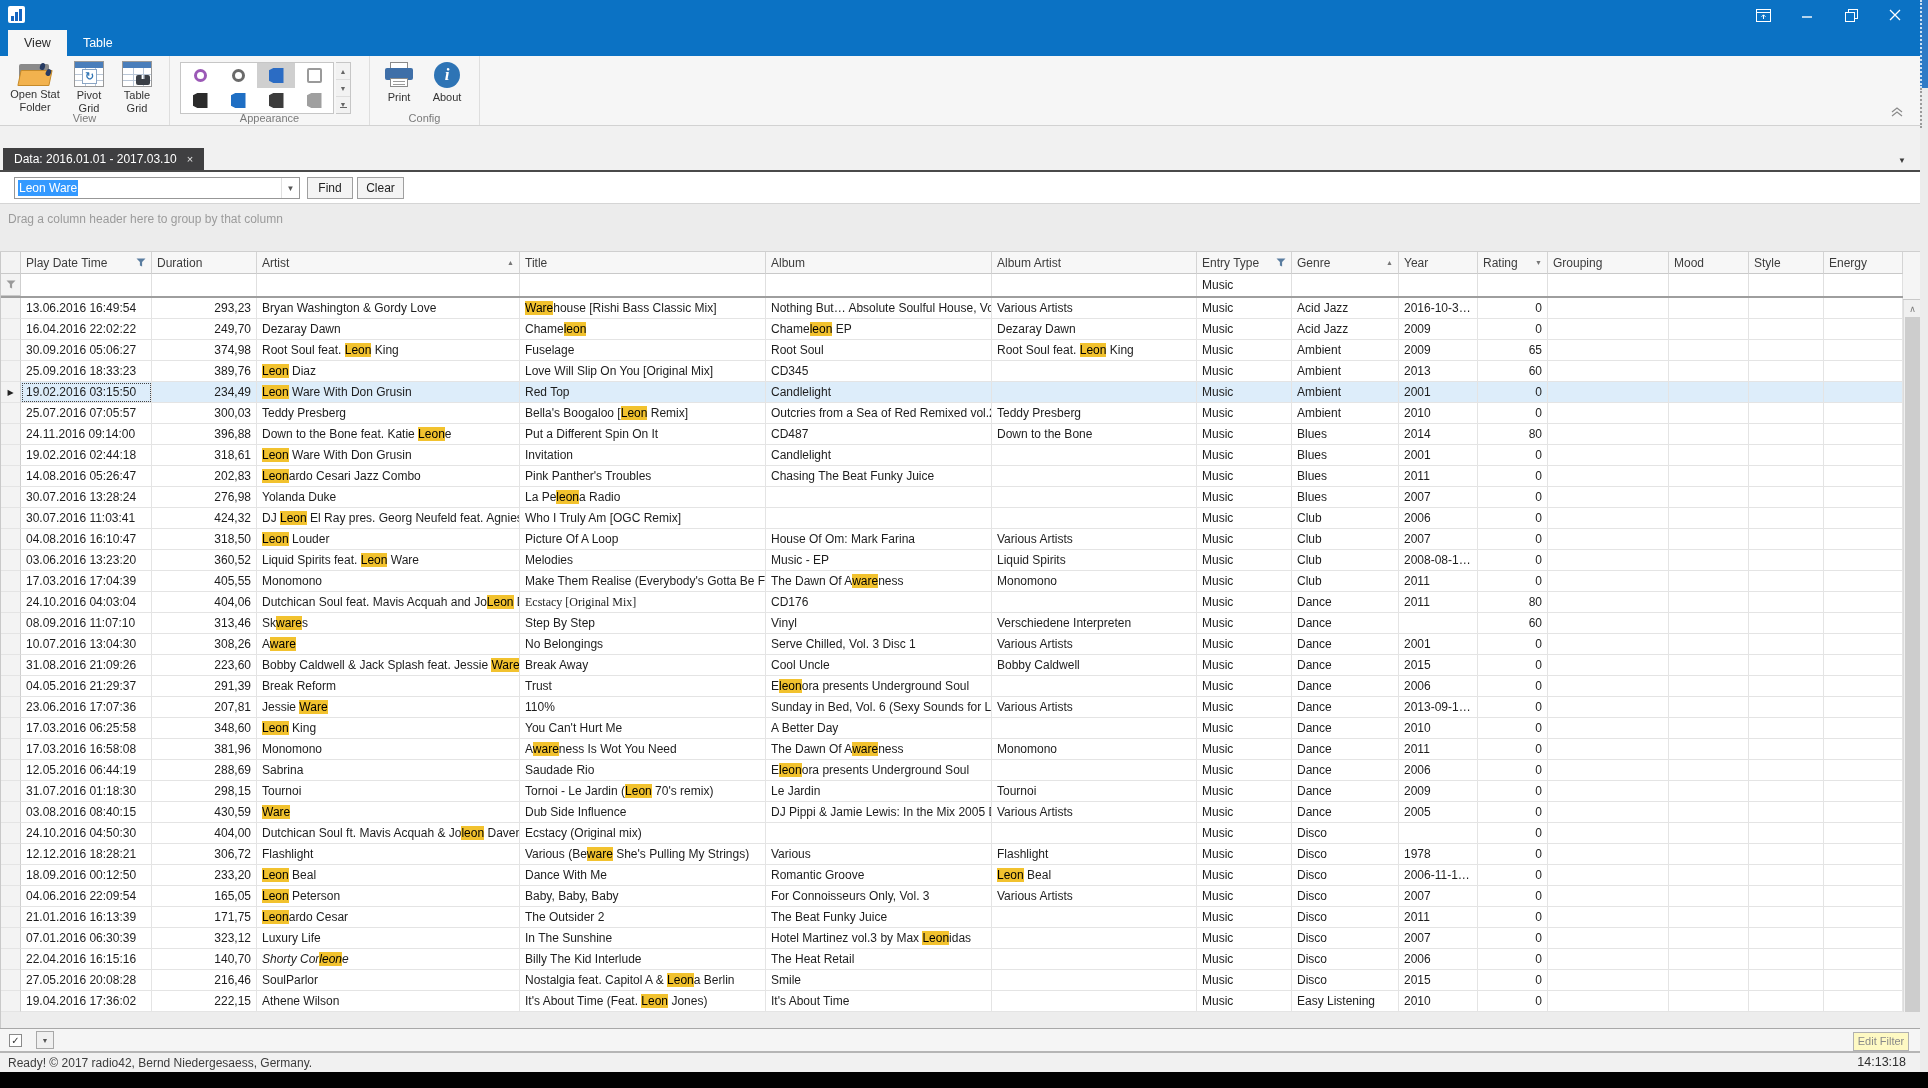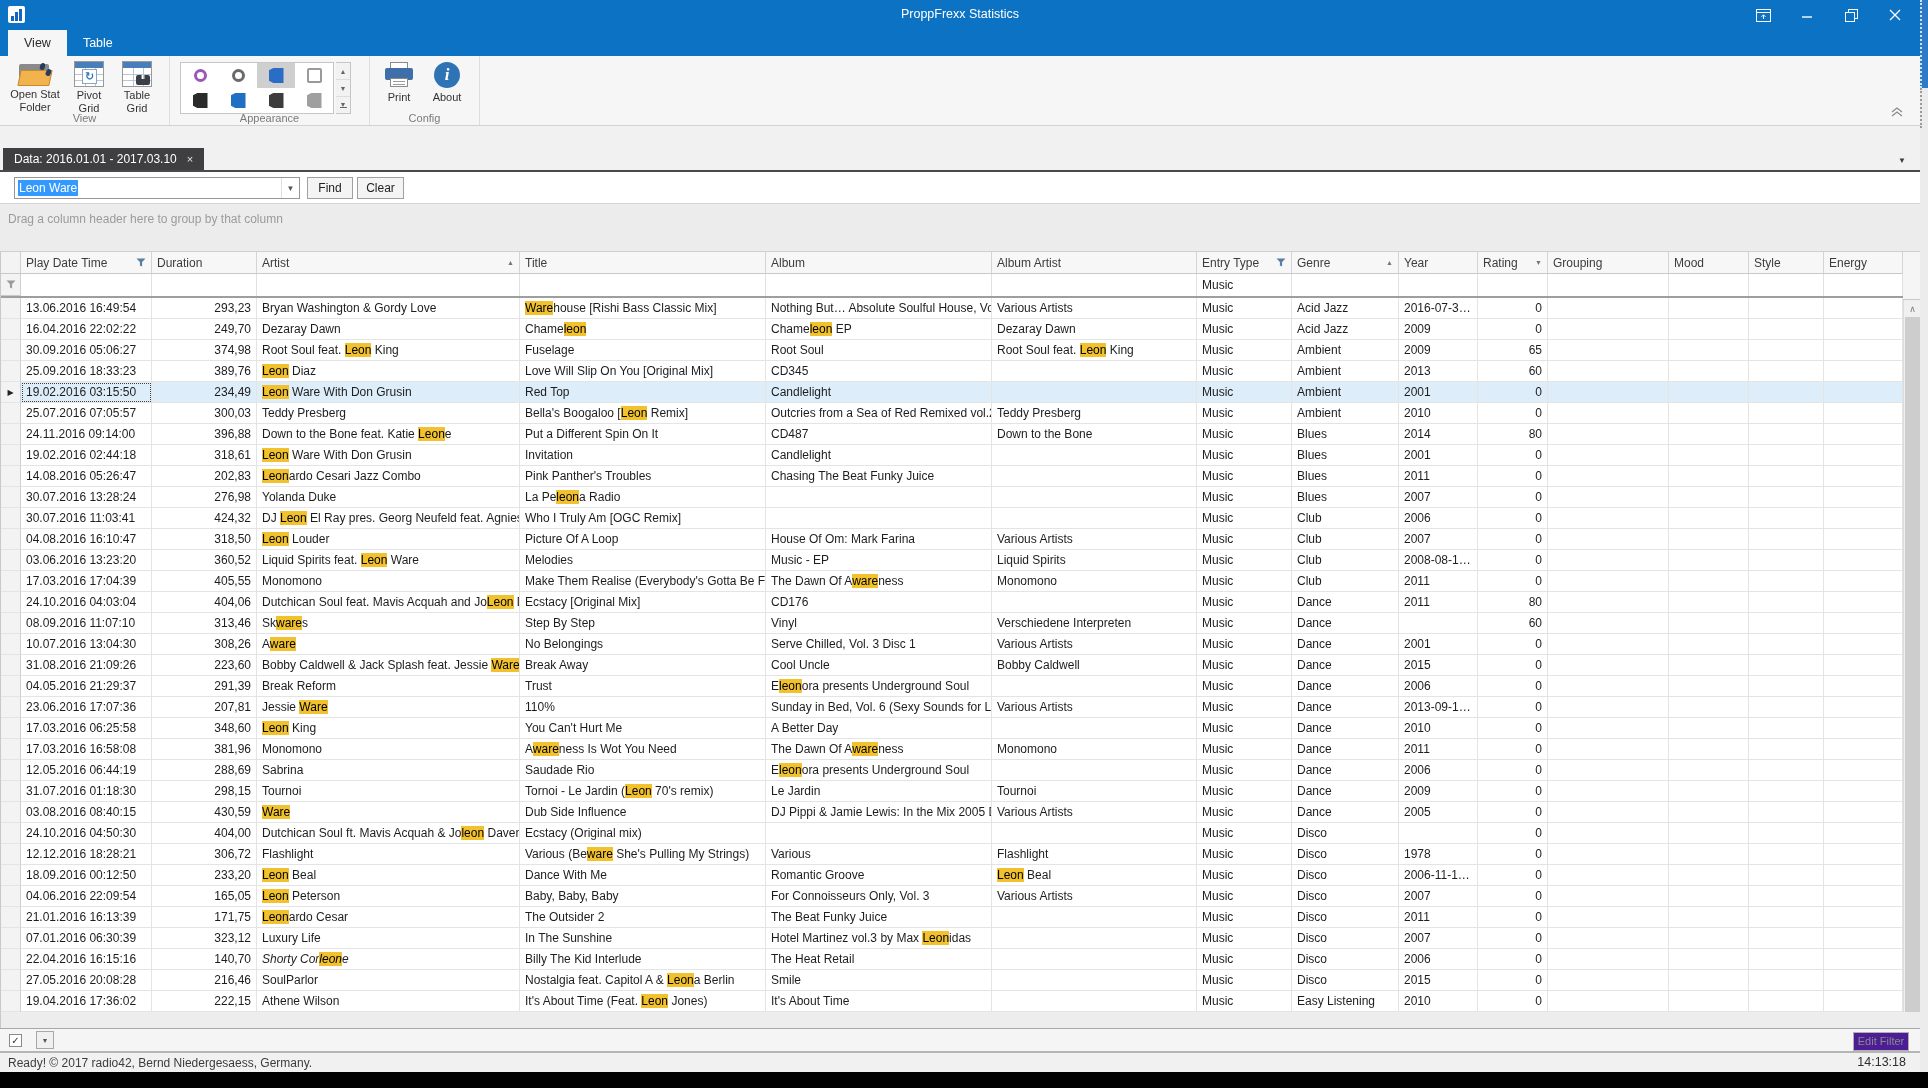--- a/index.html
+++ b/index.html
@@ -116,21 +116,21 @@
   .corner{position:absolute;left:1902px;top:0;width:18px;height:48px;background:#f5f5f5;border-bottom:1px solid #c9c9c9;}
   .vscroll{position:absolute;left:1902px;top:48px;width:18px;height:712px;background:#f0f0f0;border-left:1px solid #dcdcdc;}
   .vscroll .up{height:17px;display:flex;align-items:center;justify-content:center;color:#7a7a7a;font-size:9px;}
   .vscroll .thumb{position:absolute;left:1px;right:1px;top:17px;bottom:0;background:#cdcdcd;}
 
   
   .filterpanel{top:1028px;height:25px;background:#f5f5f5;border-top:1px solid #a8a8a8;border-bottom:2px solid #b5b5b5;display:flex;align-items:center;padding-left:9px;}
   .chk{width:13px;height:13px;background:#fff;border:1px solid #8a8a8a;display:flex;align-items:center;justify-content:center;font-size:10px;color:#333;margin-right:7px;}
   .fexpr{color:#333;}
   .fdrop{width:18px;height:18px;border:1px solid #a8a8a8;background:#f0f0f0;margin-left:7px;display:flex;align-items:center;justify-content:center;font-size:7px;color:#555;}
-  .editfilter{position:absolute;right:11px;top:3px;width:56px;height:19px;border:1px solid #b0b0b0;background:#4c1d95;color:#8a8a8a;font-size:11px;text-align:center;line-height:17px;}
+  .editfilter{position:absolute;right:11px;top:3px;width:56px;height:19px;border:1px solid #b0b0b0;background:#fef9c3;color:#8a8a8a;font-size:11px;text-align:center;line-height:17px;}
 
   
   .statusbar{top:1053px;height:19px;background:#f1f1f1;}
   .status-text{position:absolute;left:8px;top:3px;color:#3c3c3c;}
   .status-time{position:absolute;right:14px;top:2px;color:#2e2e2e;font-size:12.5px;}
 
   .blackstrip{top:1072px;height:16px;width:1928px;background:#010101;}
 
   
   .sliver{position:absolute;left:1920px;top:0;width:8px;height:1072px;background:#ececec;}
@@ -139,21 +139,20 @@
 </style>
 </head>
 <body>
 
 <div class="band titlebar">
   <div class="app-icon">
       <i style="height:5px"></i>
       <i style="height:9px"></i>
       <i style="height:12px"></i>
     </div>
-  <div class="title-text">ProppFrexx Statistics</div>
   <div class="winbtns">
     <div class="winbtn">
       <svg width="15" height="13" viewBox="0 0 15 13">
           <rect x="0.5" y="0.5" width="14" height="12" fill="none" stroke="#fff"></rect>
           <line x1="0.5" y1="3.5" x2="14.5" y2="3.5" stroke="#fff"></line>
           <path d="M7.5 10 L7.5 6 M5.5 7.8 L7.5 5.8 L9.5 7.8" stroke="#fff" fill="none"></path>
         </svg>
     </div>
     <div class="winbtn">
       <svg width="12" height="12">
@@ -391,21 +390,21 @@
       <div class="row">
         <div class="ind"></div>
         <div class="cell" style="width: 131px; flex: 0 0 131px;">13.06.2016 16:49:54</div>
         <div class="cell r" style="width: 105px; flex: 0 0 105px;">293,23</div>
         <div class="cell" style="width: 263px; flex: 0 0 263px;">Bryan Washington &amp; Gordy Love</div>
         <div class="cell" style="width: 246px; flex: 0 0 246px;"><mark>Ware</mark>house [Rishi Bass Classic Mix]</div>
         <div class="cell" style="width: 226px; flex: 0 0 226px;">Nothing But… Absolute Soulful House, Vol. 1</div>
         <div class="cell" style="width: 205px; flex: 0 0 205px;">Various Artists</div>
         <div class="cell" style="width: 95px; flex: 0 0 95px;">Music</div>
         <div class="cell" style="width: 107px; flex: 0 0 107px;">Acid Jazz</div>
-        <div class="cell" style="width: 79px; flex: 0 0 79px;">2016-07-3…</div>
+        <div class="cell" style="width: 79px; flex: 0 0 79px;">2016-10-3…</div>
         <div class="cell r" style="width: 70px; flex: 0 0 70px;">0</div>
         <div class="cell" style="width: 121px; flex: 0 0 121px;"></div>
         <div class="cell" style="width: 80px; flex: 0 0 80px;"></div>
         <div class="cell" style="width: 75px; flex: 0 0 75px;"></div>
         <div class="cell" style="width: 79px; flex: 0 0 79px;"></div>
       </div>
       <div class="row">
         <div class="ind"></div>
         <div class="cell" style="width: 131px; flex: 0 0 131px;">16.04.2016 22:02:22</div>
         <div class="cell r" style="width: 105px; flex: 0 0 105px;">249,70</div>
@@ -626,21 +625,21 @@
         <div class="cell" style="width: 121px; flex: 0 0 121px;"></div>
         <div class="cell" style="width: 80px; flex: 0 0 80px;"></div>
         <div class="cell" style="width: 75px; flex: 0 0 75px;"></div>
         <div class="cell" style="width: 79px; flex: 0 0 79px;"></div>
       </div>
       <div class="row">
         <div class="ind"></div>
         <div class="cell" style="width: 131px; flex: 0 0 131px;">24.10.2016 04:03:04</div>
         <div class="cell r" style="width: 105px; flex: 0 0 105px;">404,06</div>
         <div class="cell" style="width: 263px; flex: 0 0 263px;">Dutchican Soul feat. Mavis Acquah and Jo<mark>Leon</mark> Dav…</div>
-        <div class="cell" style="width: 246px; flex: 0 0 246px;">Ecstacy [Original Mix]</div>
+        <div class="cell" style="width: 246px; flex: 0 0 246px; font-family: Liberation Serif, serif;">Ecstacy [Original Mix]</div>
         <div class="cell" style="width: 226px; flex: 0 0 226px;">CD176</div>
         <div class="cell" style="width: 205px; flex: 0 0 205px;"></div>
         <div class="cell" style="width: 95px; flex: 0 0 95px;">Music</div>
         <div class="cell" style="width: 107px; flex: 0 0 107px;">Dance</div>
         <div class="cell" style="width: 79px; flex: 0 0 79px;">2011</div>
         <div class="cell r" style="width: 70px; flex: 0 0 70px;">80</div>
         <div class="cell" style="width: 121px; flex: 0 0 121px;"></div>
         <div class="cell" style="width: 80px; flex: 0 0 80px;"></div>
         <div class="cell" style="width: 75px; flex: 0 0 75px;"></div>
         <div class="cell" style="width: 79px; flex: 0 0 79px;"></div>

